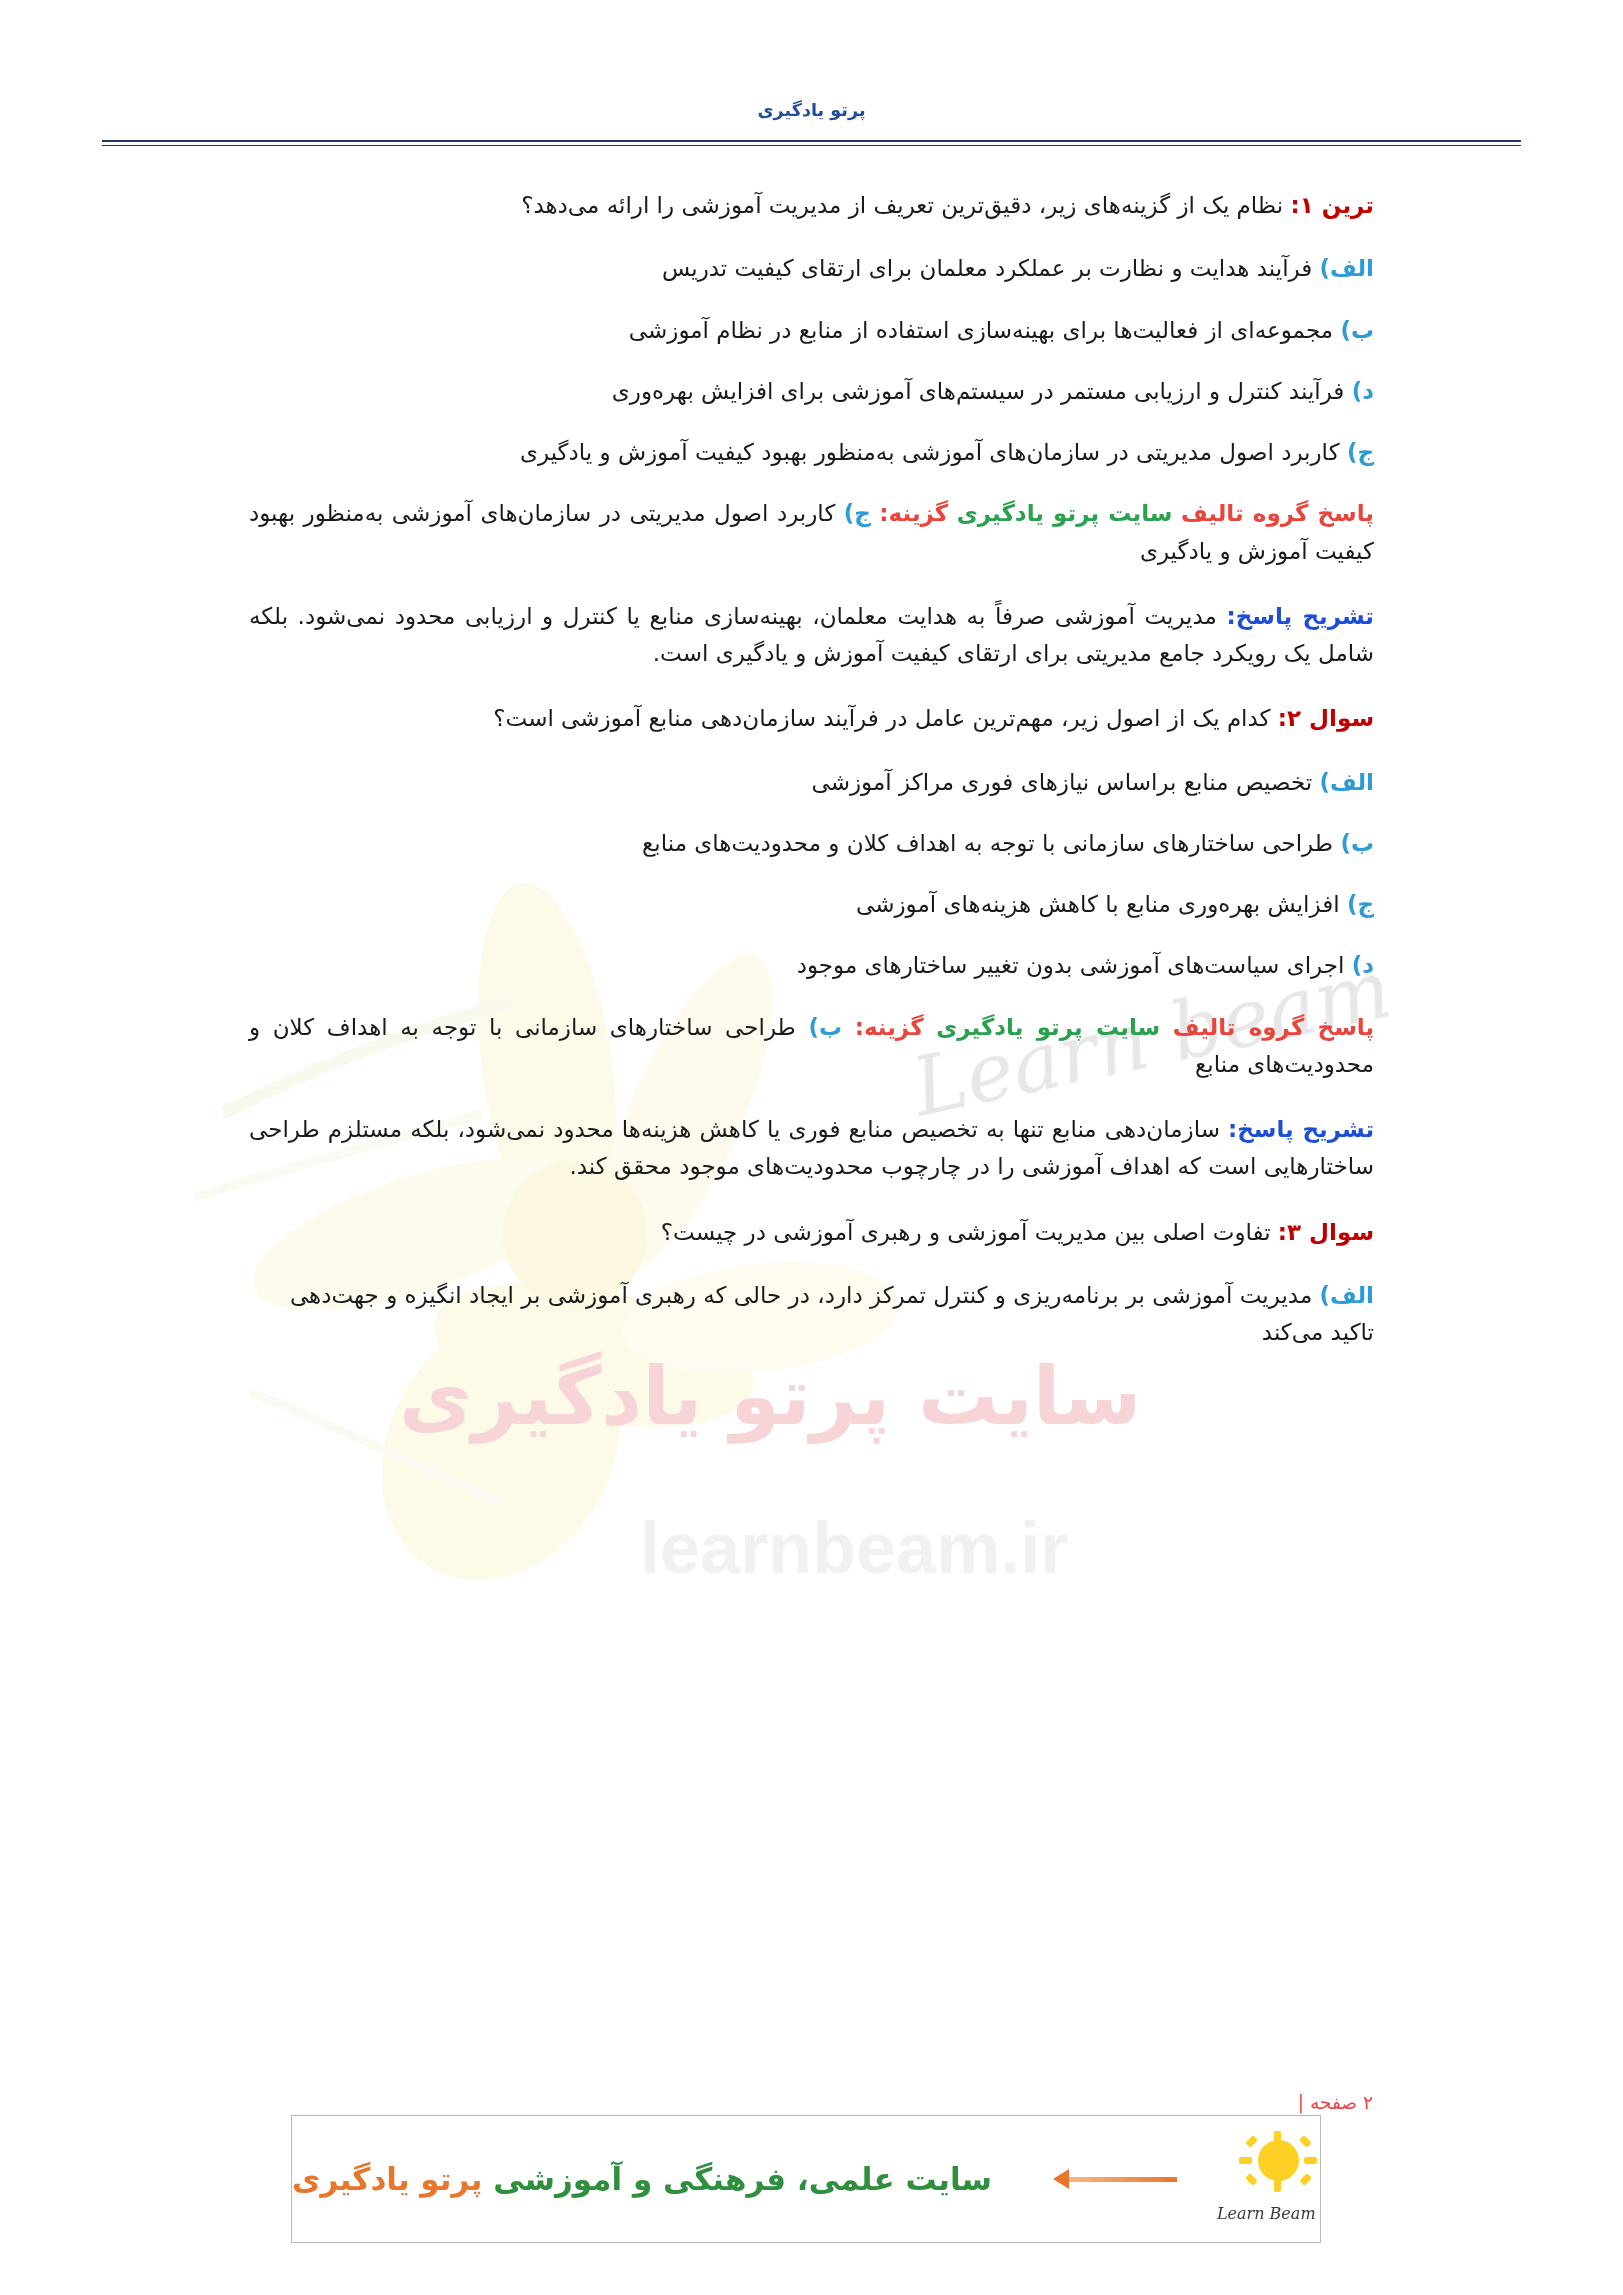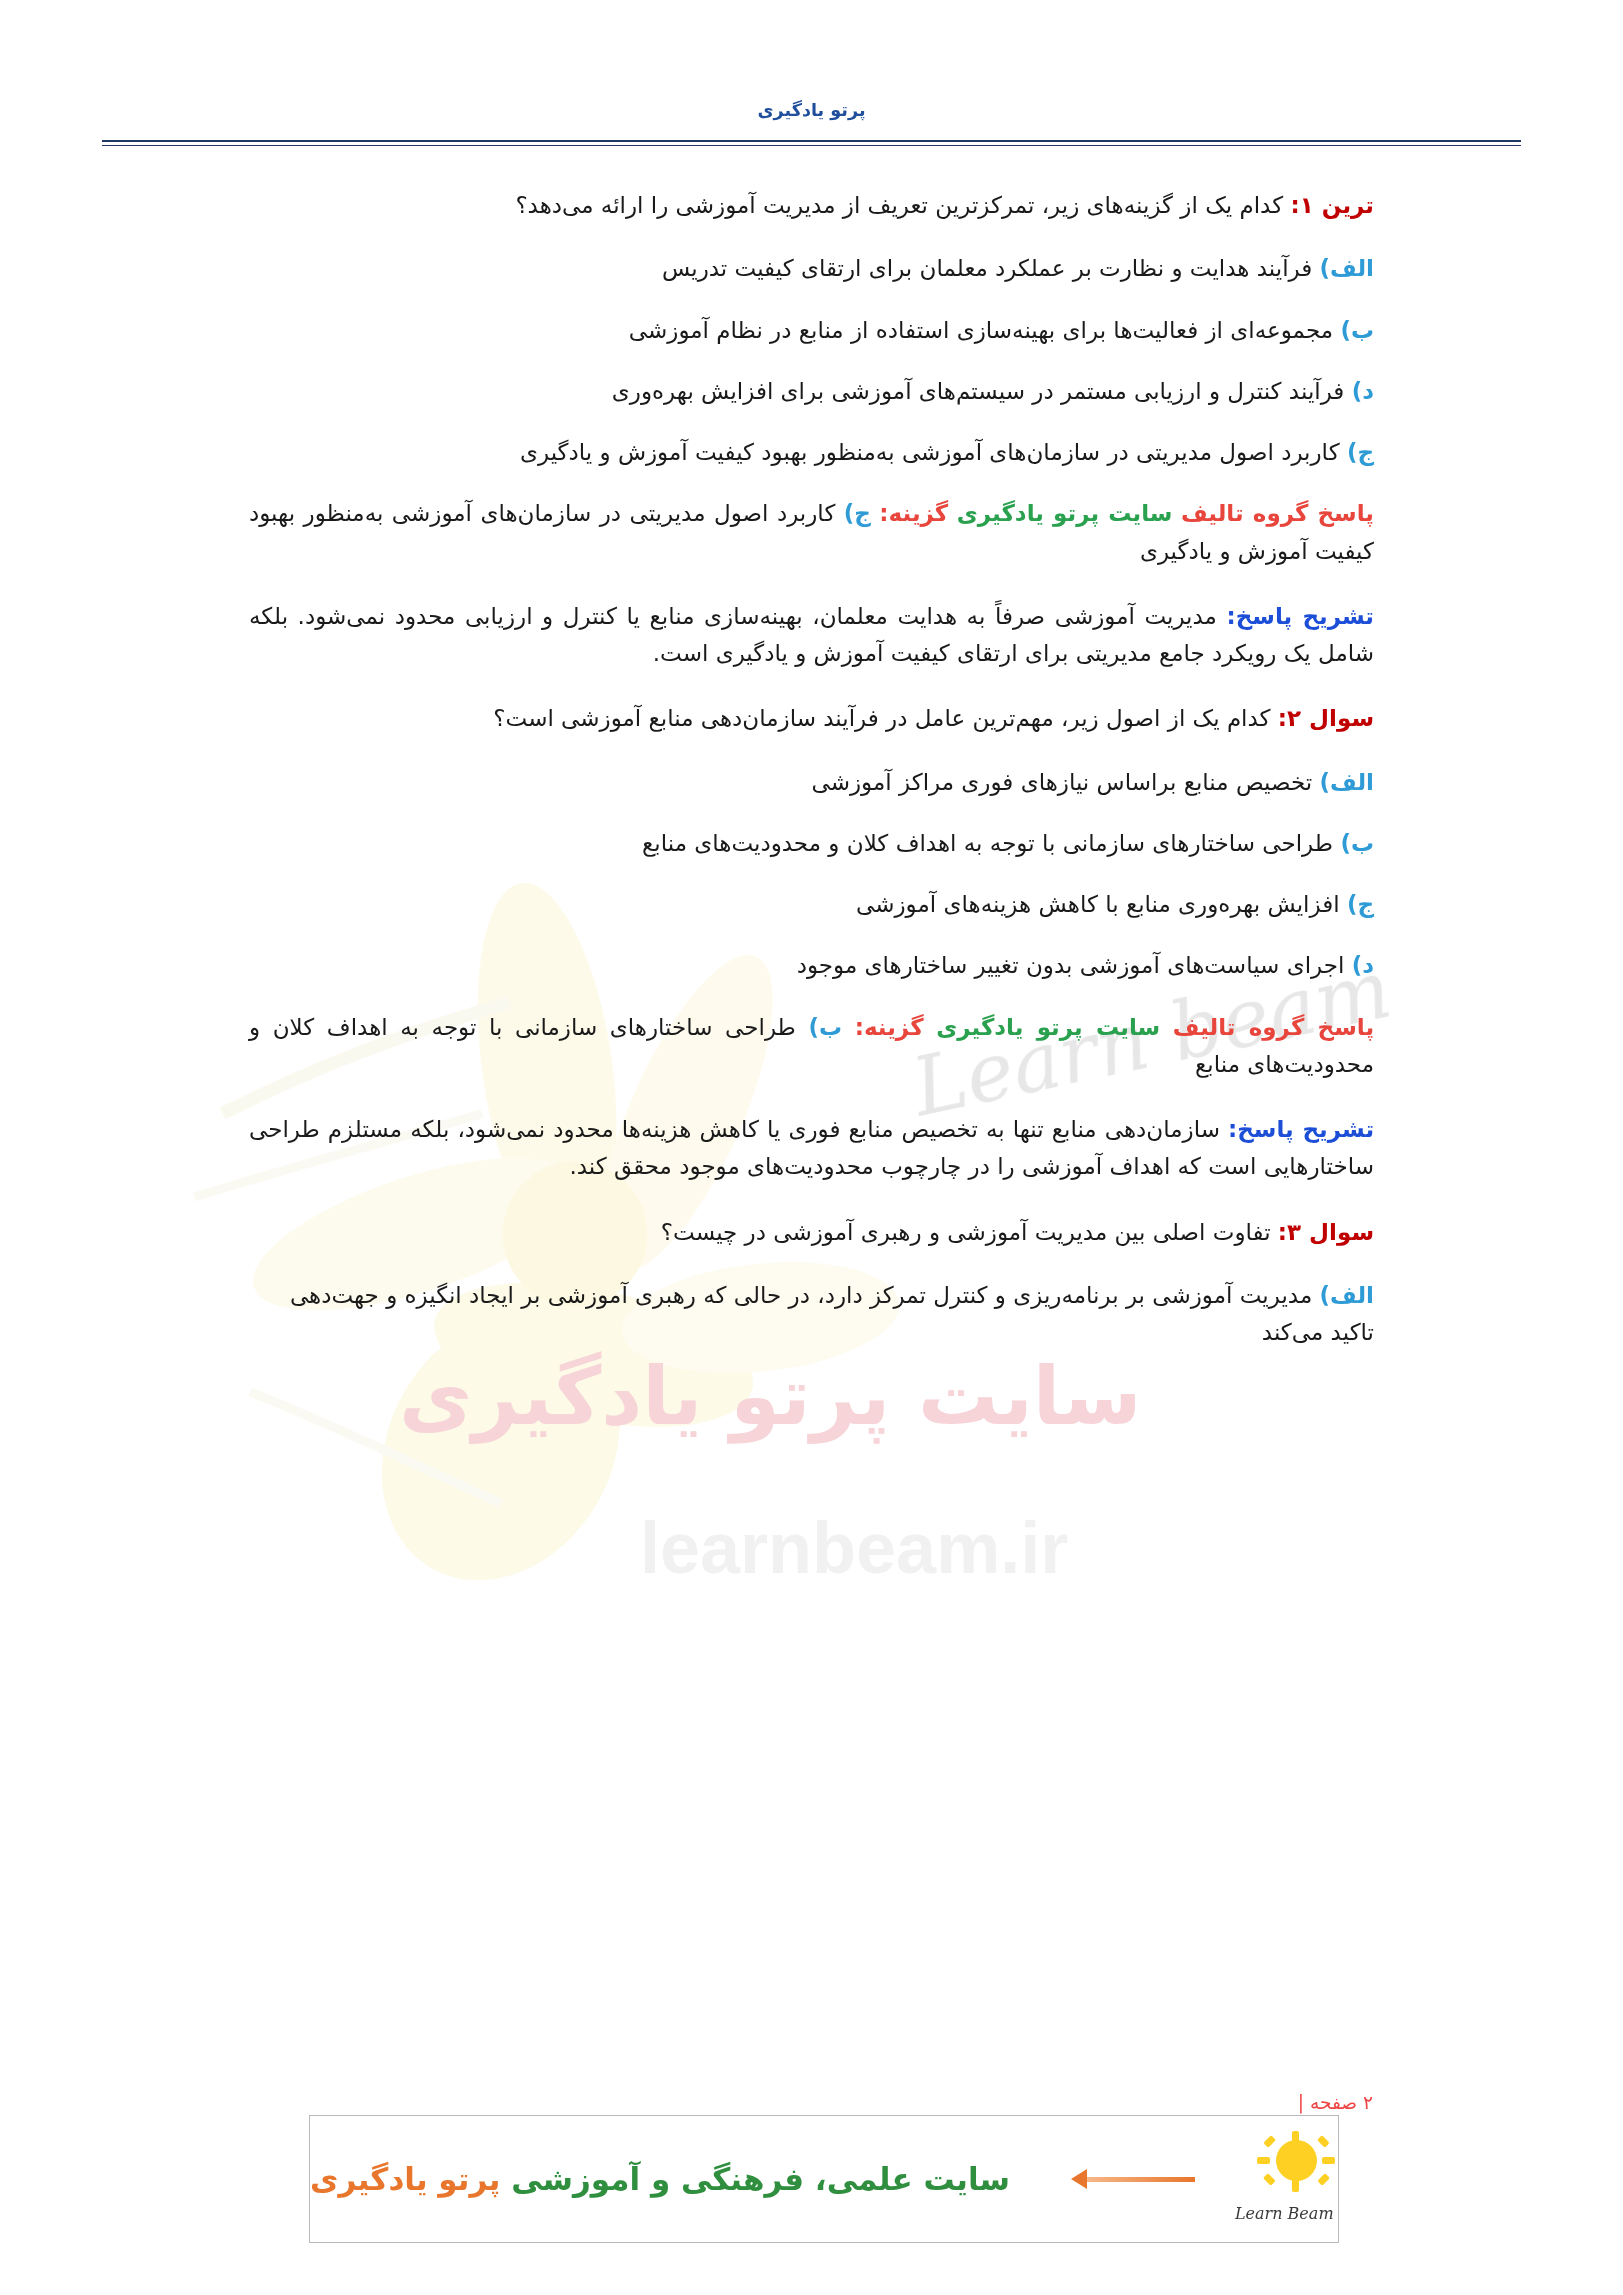--- a/index.html
+++ b/index.html
@@ -133,21 +133,21 @@
     position: absolute;
     right: 250px;
     top: 2092px;
     z-index: 2;
     font-size: 18.6px;
     color: #ef4444;
     direction: rtl;
   }
   .footer-box {
     position: absolute;
-    left: 309px;
+    left: 291px;
     top: 2115px;
     width: 1030px;
     height: 128px;
     border: 1.9px solid #b9b9b9;
     background: #ffffff;
     z-index: 2;
     display: flex;
     align-items: center;
     justify-content: flex-start;
     flex-direction: row-reverse;
@@ -246,21 +246,21 @@
 
   <div class="header">
     <div class="brand">پرتو یادگیری</div>
   </div>
   <div class="header-rule"></div>
 
   <div class="content">
 
     <div class="line q">
       <span class="lbl-q">ترین ۱:</span>
-      <span class="body-txt">کدام یک از گزینه‌های زیر، تمرکز‌ترین تعریف از مدیریت آموزشی را ارائه می‌دهد؟</span>
+      <span class="body-txt">نظام یک از گزینه‌های زیر، دقیق‌ترین تعریف از مدیریت آموزشی را ارائه می‌دهد؟</span>
     </div>
     <div class="line opt">
       <span class="lbl-opt">الف)</span>
       <span class="body-txt">فرآیند هدایت و نظارت بر عملکرد معلمان برای ارتقای کیفیت تدریس</span>
     </div>
     <div class="line opt">
       <span class="lbl-opt">ب)</span>
       <span class="body-txt">مجموعه‌ای از فعالیت‌ها برای بهینه‌سازی استفاده از منابع در نظام آموزشی</span>
     </div>
     <div class="line opt">

